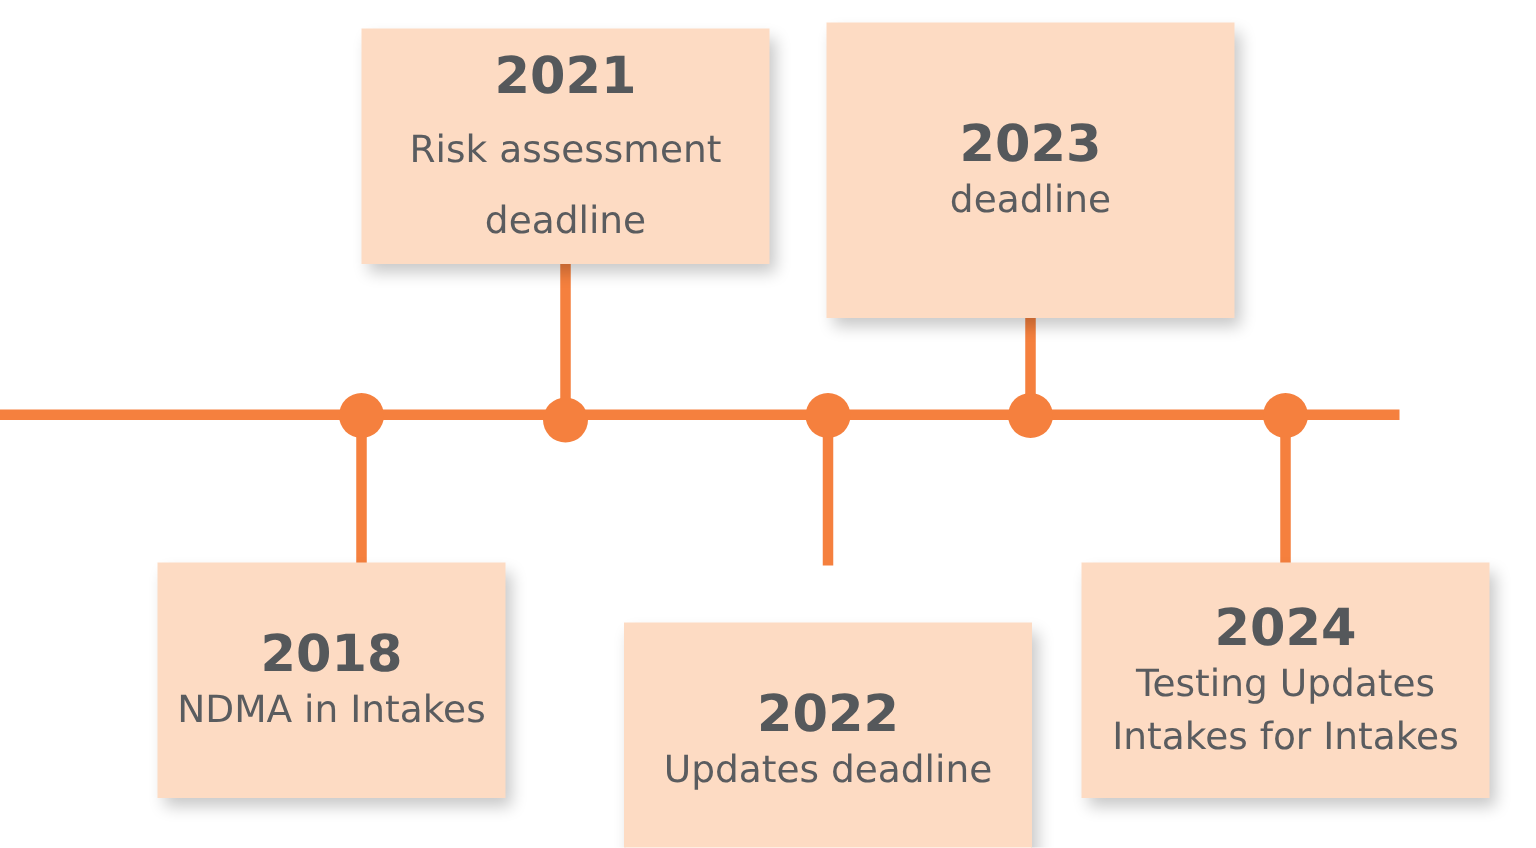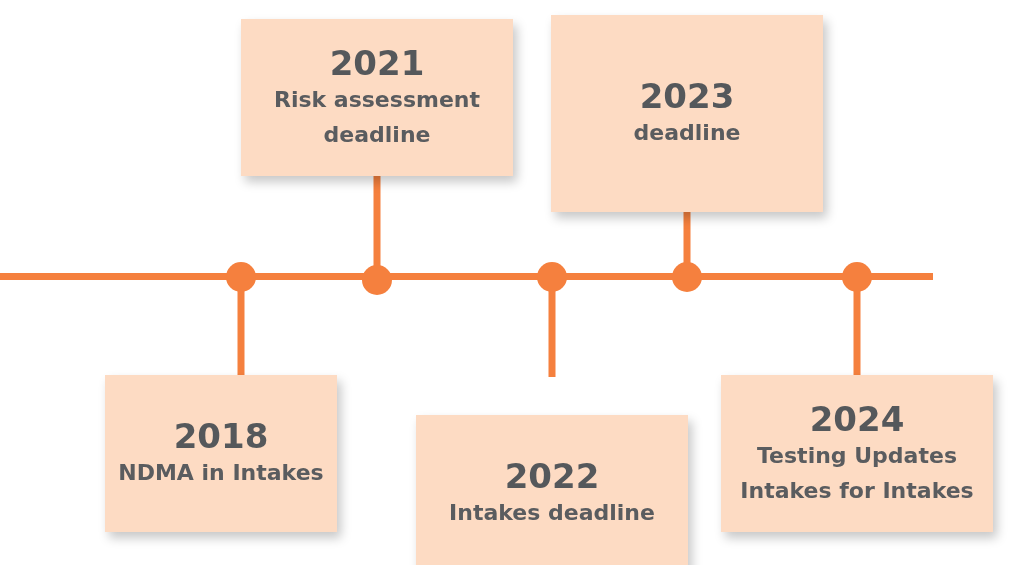--- a/index.html
+++ b/index.html
@@ -20,57 +20,57 @@
       position: absolute; width: 7px; background: #f5803e;
       transform: translateX(-50%);
     }
     .box {
       position: absolute; background: #fddbc3;
       box-shadow: 4px 6px 10px rgba(0,0,0,0.22);
       display: flex; flex-direction: column; align-items: center; justify-content: center;
       text-align: center; color: #55585b;
     }
     .year { font-weight: bold; font-size: 34px; line-height: 38px; color: #55585b; }
-    .label { font-size: 22px; line-height: 35px; color: #5a5c5f; font-weight: bold; }
+    .label { font-size: 25px; line-height: 35px; color: #5a5c5f; }
   </style>
 </head>
 <body>
 
 <div class="axis"></div>
 
 <div class="stem" style="left:241px; top:277px; height:100px;"></div>
 <div class="stem" style="left:377px; top:175px; height:102px;"></div>
 <div class="stem" style="left:552px; top:277px; height:100px;"></div>
 <div class="stem" style="left:687px; top:170px; height:107px;"></div>
 <div class="stem" style="left:857px; top:277px; height:100px;"></div>
 
 <div class="dot" style="left:241px;"></div>
 <div class="dot" style="left:377px; top:280px;"></div>
 <div class="dot" style="left:552px;"></div>
 <div class="dot" style="left:687px;"></div>
 <div class="dot" style="left:857px;"></div>
 
-<div class="box" style="left:241px; top:19px; width:272px; height:157px;">
+<div class="box" style="left:241px; top:19px; width:272px; height:157px;gap:12px;">
   <div class="year">2021</div>
   <div class="label">Risk assessment</div>
   <div class="label">deadline</div>
 </div>
 
 <div class="box" style="left:551px; top:15px; width:272px; height:197px;">
   <div class="year">2023</div>
   <div class="label">deadline</div>
 </div>
 
 <div class="box" style="left:105px; top:375px; width:232px; height:157px;">
   <div class="year">2018</div>
   <div class="label">NDMA in Intakes</div>
 </div>
 
 <div class="box" style="left:416px; top:375px; width:272px; height:157px;margin-top:40px;">
   <div class="year">2022</div>
-  <div class="label">Intakes deadline</div>
+  <div class="label">Updates deadline</div>
 </div>
 
 <div class="box" style="left:721px; top:375px; width:272px; height:157px;">
   <div class="year">2024</div>
   <div class="label">Testing Updates</div>
   <div class="label">Intakes for Intakes</div>
 </div>
 
 </body></html>

